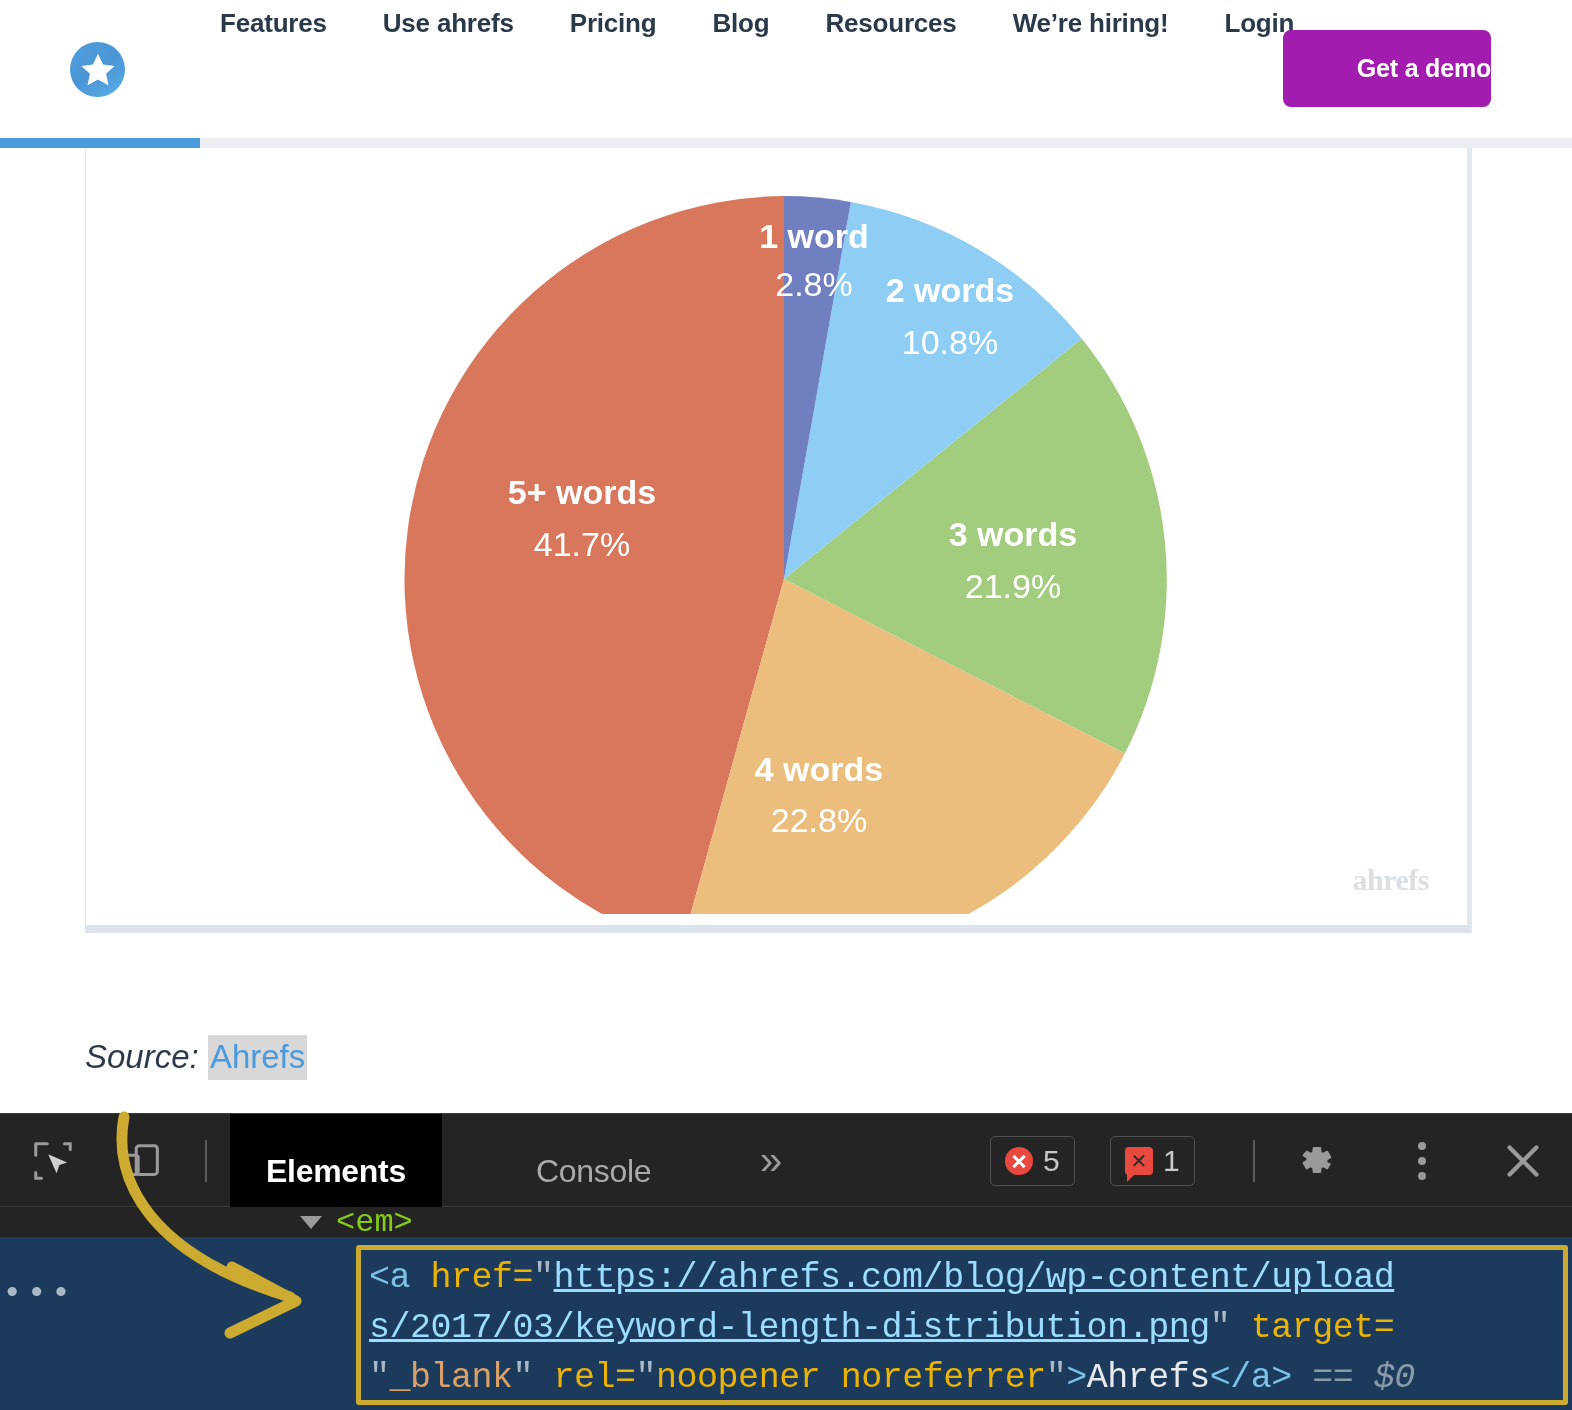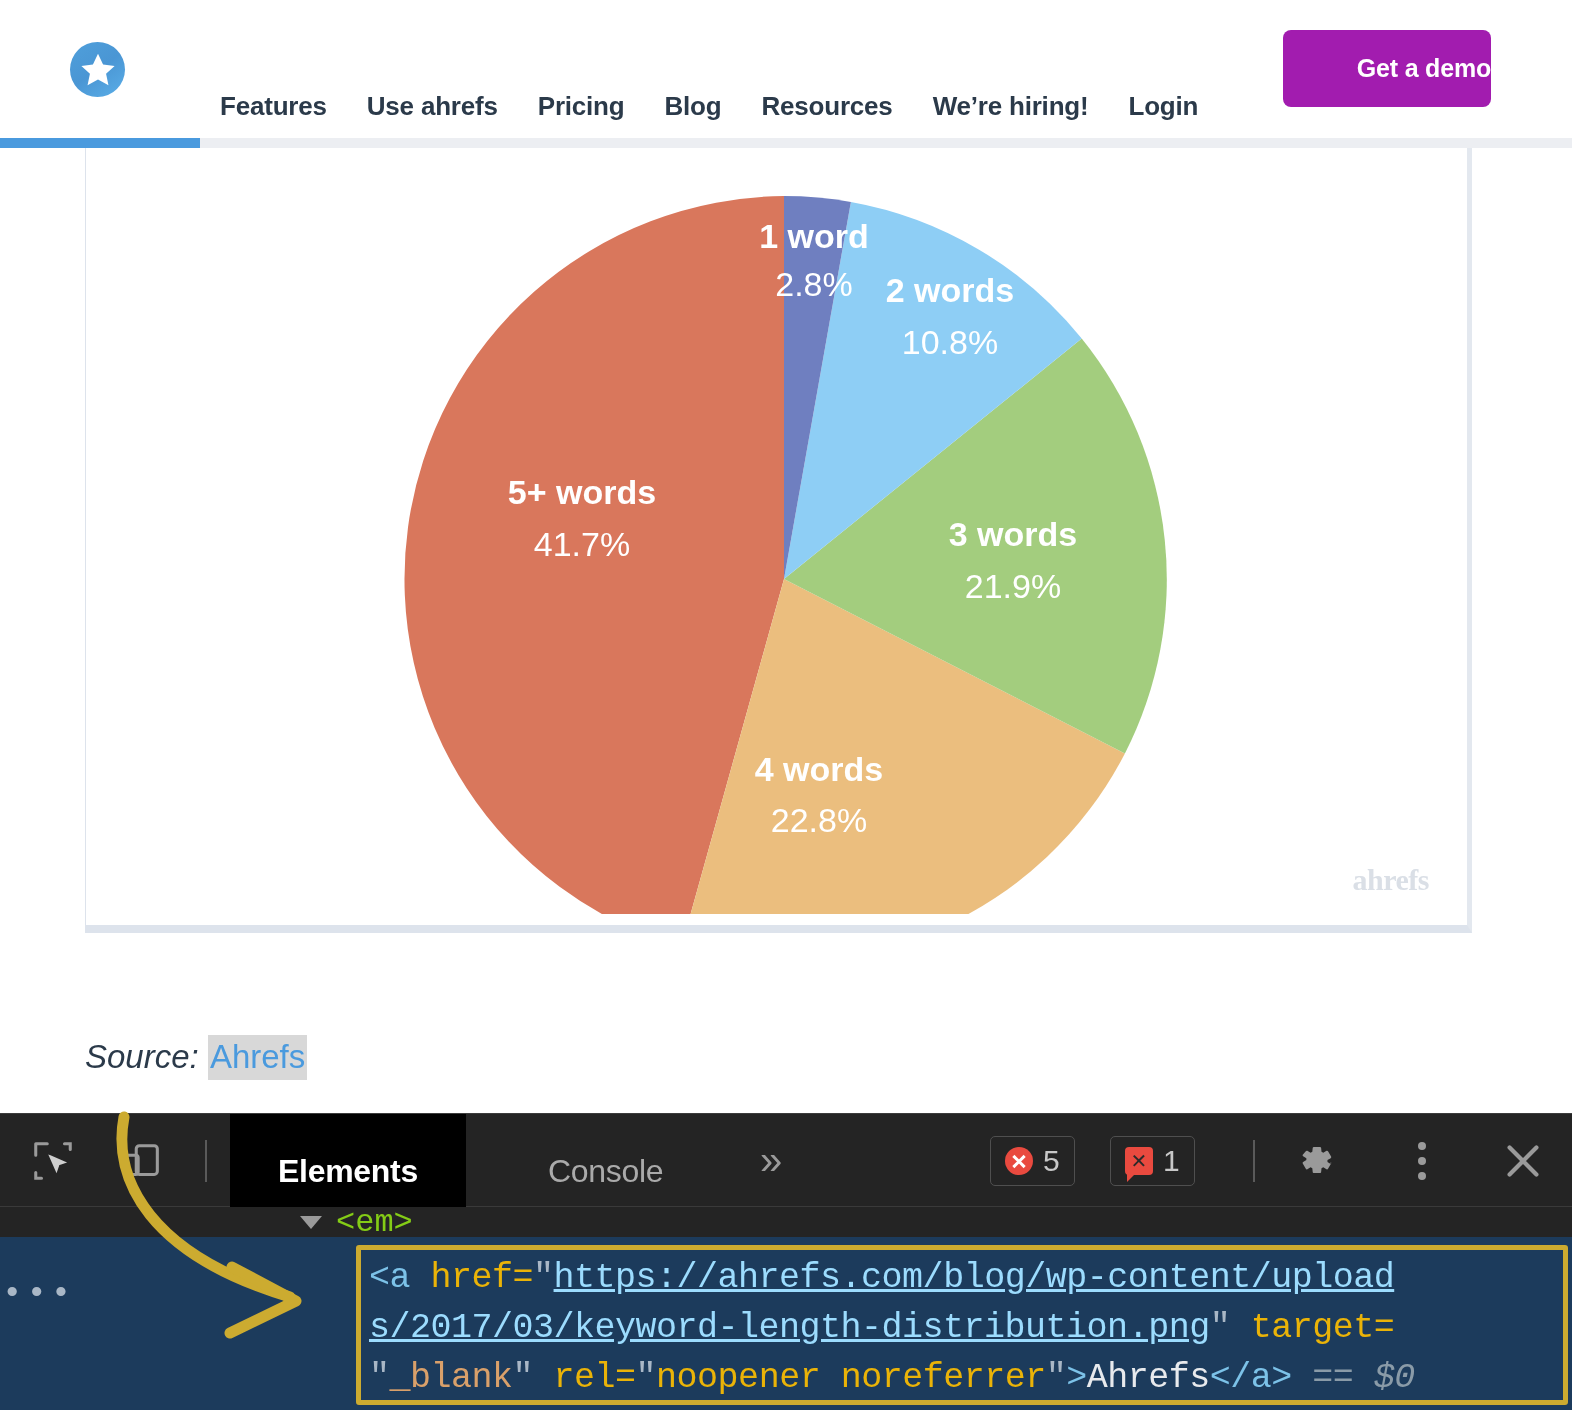--- a/index.html
+++ b/index.html
@@ -46,22 +46,22 @@
   .logo-star {
     width: 38px; height: 38px;
     display: block;
   }
 
   .nav-links {
     position: absolute;
     left: 220px; top: 0;
     height: 130px;
     display: flex;
-    align-items: flex-end;
-    gap: 0;
+    align-items: flex-start;
+    gap: 16px;
   }
   .nav-link {
     font-size: 26px;
     font-weight: 600;
     color: #2b3a4a;
     letter-spacing: -0.2px;
     white-space: nowrap;
     padding: 8px 0;
     margin-right: 40px;
     cursor: pointer;
@@ -210,21 +210,21 @@
 
   .dt-tab {
     position: absolute;
     top: 0;
     height: 115px;
     display: flex;
     align-items: center;
     justify-content: center;
     font-size: 32px;
     cursor: pointer;
-    padding: 0 48px;
+    padding: 0 36px;
     letter-spacing: -0.3px;
   }
   .dt-tab-elements {
     left: 230px;
     background: #000000;
     color: #ffffff;
     font-weight: 700;
   }
   .dt-tab-console {
     left: 500px;

